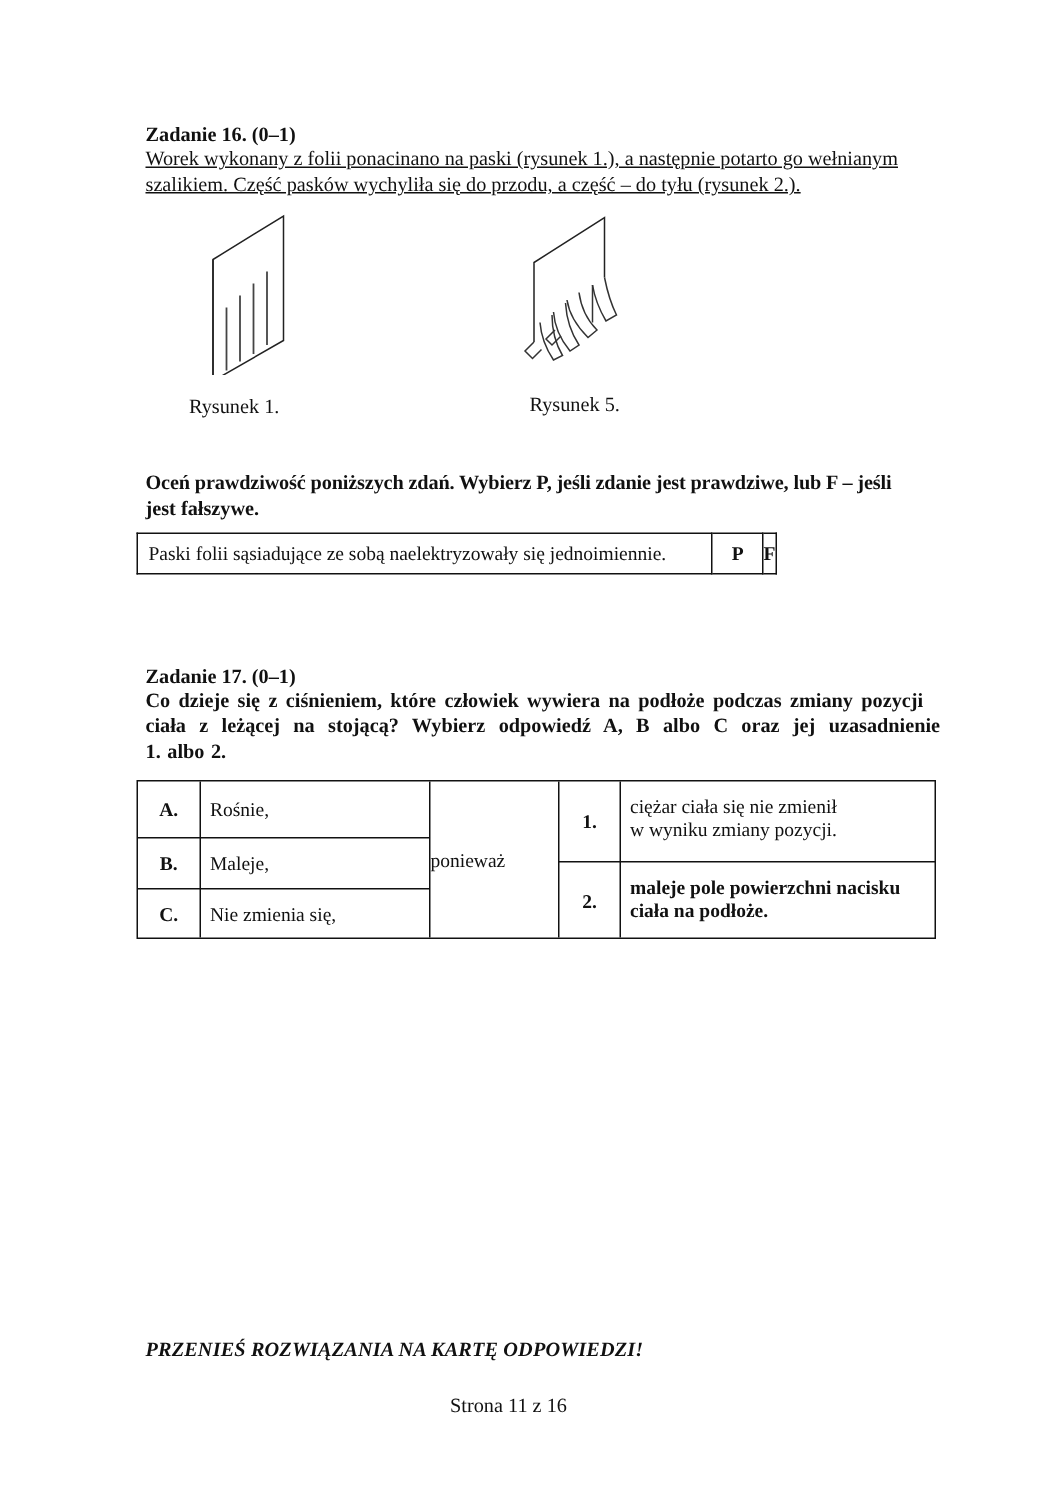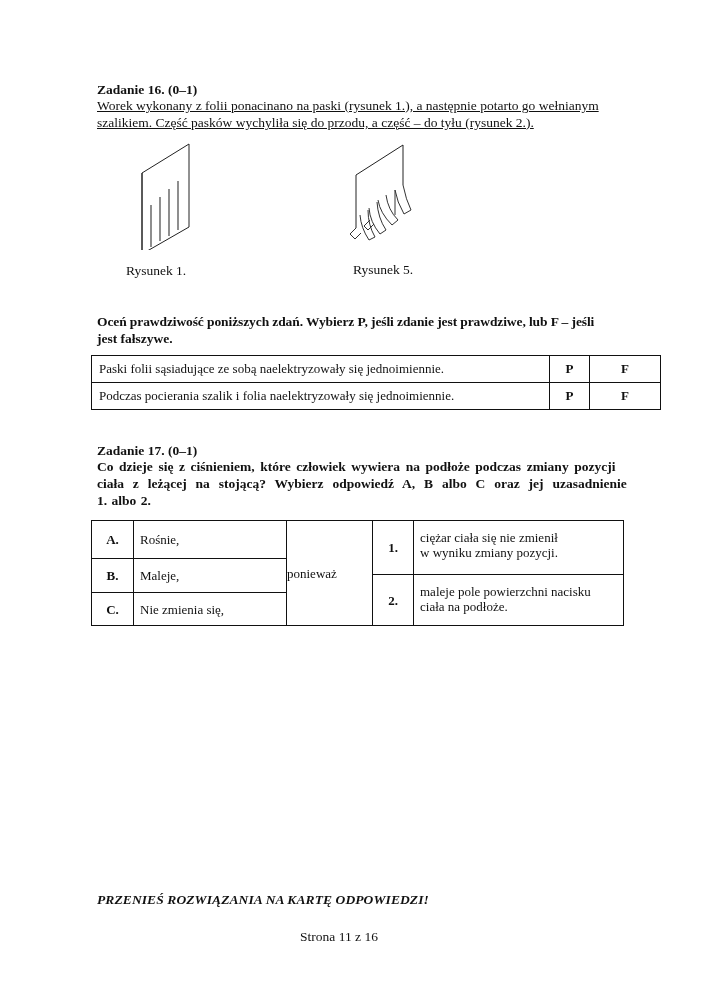--- a/index.html
+++ b/index.html
@@ -47,30 +47,25 @@
   <path d="M8,88 L2,94 L7,99 L13,93" fill="none" stroke="#333" stroke-width="1"></path>
   <path d="M22,80 L16,86 L20,90 L26,84" fill="none" stroke="#333" stroke-width="1"></path>
 </svg>
 <div class="abs caption" style="left:353px; top:262px;">Rysunek 5.</div>
 
 <div class="abs para bold" style="left:97px; top:313px; width:548px;">
   <div style="white-space:nowrap; letter-spacing:-0.1px;">Oceń prawdziwość poniższych zdań. Wybierz P, jeśli zdanie jest prawdziwe, lub F – jeśli</div>
   <div>jest fałszywe.</div>
 </div>
 
-<table class="abs t1" style="left:91px; top:355px; width:570px;">
+<table class="abs t1" style="left:91px; top:355px; width:427px;">
   <tbody>
       <tr>
     <td style="width:450px; padding-left:7px;">Paski folii sąsiadujące ze sobą naelektryzowały się jednoimiennie.</td>
     <td style="width:39px; text-align:center; font-weight:bold;">P</td>
-    <td style="text-align:center; font-weight:bold;">F</td>
-  </tr>
-  <tr>
-    <td style="padding-left:7px;">Podczas pocierania szalik i folia naelektryzowały się jednoimiennie.</td>
-    <td style="text-align:center; font-weight:bold;">P</td>
     <td style="text-align:center; font-weight:bold;">F</td>
   </tr>
 </tbody>
   </table>
 
 <div class="abs title" style="left:97px; top:443px;">Zadanie 17. (0–1)</div>
 <div class="abs para bold" style="left:97px; top:458px; width:548px; word-spacing:1px;">
   <div style="white-space:nowrap; word-spacing:2.2px;">Co dzieje się z ciśnieniem, które człowiek wywiera na podłoże podczas zmiany pozycji</div>
   <div style="white-space:nowrap; word-spacing:5.5px;">ciała z leżącej na stojącą? Wybierz odpowiedź A, B albo C oraz jej uzasadnienie</div>
   <div>1. albo 2.</div>
@@ -96,20 +91,20 @@
   <div class="abs" style="left:48px; top:81px; font-size:13px;">Nie zmienia się,</div>
 
   <div class="abs" style="left:195px; top:45px; width:85px; text-align:left; font-size:13px;">ponieważ</div>
 
   <div class="abs bold" style="left:281px; top:19px; width:40px; text-align:center; font-size:13px;">1.</div>
   <div class="abs" style="left:328px; top:9px; font-size:13px; line-height:15px;">
     <div>ciężar ciała się nie zmienił</div>
     <div>w wyniku zmiany pozycji.</div>
   </div>
   <div class="abs bold" style="left:281px; top:72px; width:40px; text-align:center; font-size:13px;">2.</div>
-  <div class="abs" style="left:328px; top:63px; font-size:13px; line-height:15px;">
+  <div class="abs" style="left:328px; top:63px; font-size:13px; line-height:15px;font-weight:bold;">
     <div>maleje pole powierzchni nacisku</div>
     <div>ciała na podłoże.</div>
   </div>
 </div>
 
 <div class="abs footer-note" style="left:97px; top:892px;">PRZENIEŚ ROZWIĄZANIA NA KARTĘ ODPOWIEDZI!</div>
 <div class="abs" style="left:0; width:678px; top:929px; text-align:center; font-size:13.5px;">Strona 11 z 16</div>
 
 </body></html>

